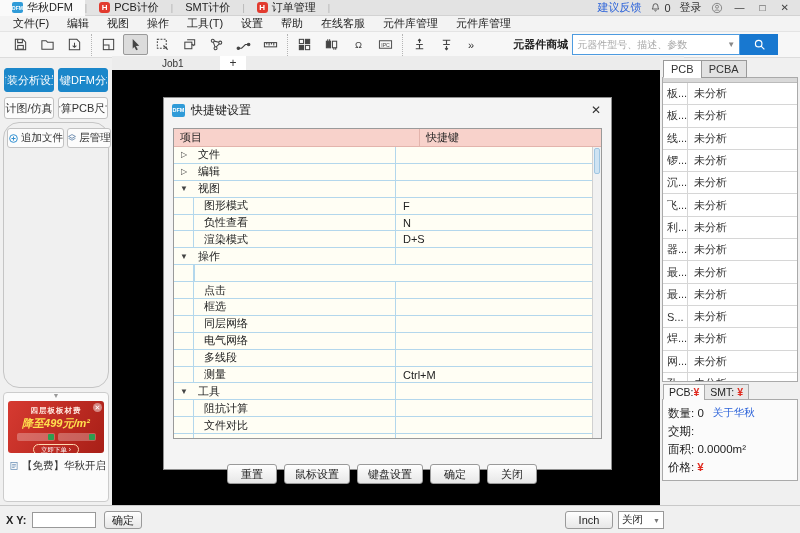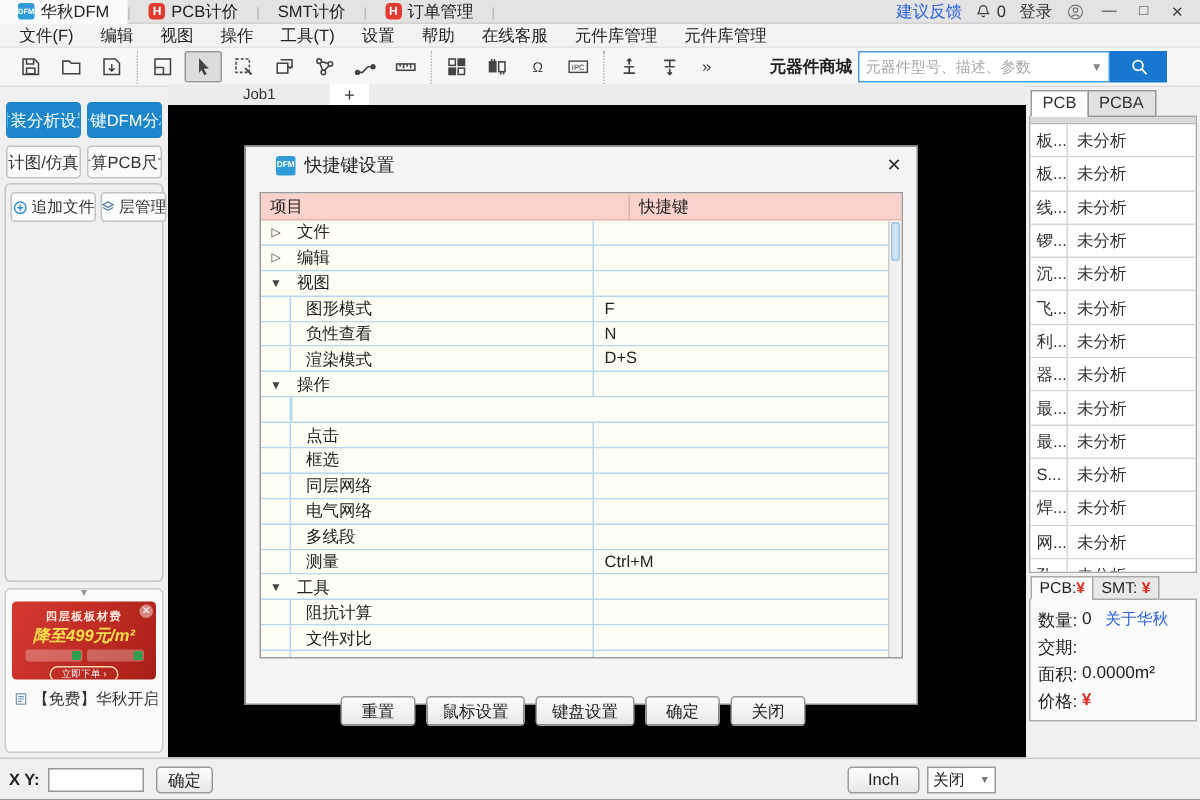--- a/index.html
+++ b/index.html
@@ -38,42 +38,42 @@
   .search-box{display:flex;align-items:center;width:168px;height:21px;border:1px solid #4d9be0;background:#fff;padding:0 4px;justify-content:space-between;}
   .search-placeholder{font-size:10px;color:#a8a8a8;white-space:nowrap;overflow:hidden;}
   .search-caret{font-size:8px;color:#888;}
   .search-btn{width:38px;height:21px;background:#1878d0;display:flex;align-items:center;justify-content:center;border:none;}
 
   
   .sidebar{position:absolute;top:58px;left:0;width:112px;bottom:28px;background:#f0f0f0;}
   .sb-btn{position:absolute;display:flex;align-items:center;justify-content:center;overflow:hidden;white-space:nowrap;border-radius:3px;font-size:11px;}
   .sb-blue{background:#1b87ca;color:#fff;border:1px solid #1b87ca;}
   .sb-white{background:#fcfcfc;border:1px solid #c2c2c2;color:#333;}
-  .groupbox{position:absolute;left:3px;right:3px;top:64px;height:266px;border:1px solid #c5c5c5;border-radius:4px;}
+  .groupbox{position:absolute;left:3px;right:3px;top:64px;height:266px;border:1px solid #c5c5c5;border-radius:16px;}
   .gb-btn{position:absolute;top:5px;height:20px;background:#fcfcfc;border:1px solid #c2c2c2;border-radius:3px;display:flex;align-items:center;justify-content:center;gap:2px;font-size:10.5px;color:#333;overflow:hidden;white-space:nowrap;}
   .promo{position:absolute;left:3px;right:3px;top:334px;height:110px;border:1px solid #ccc;border-radius:4px;background:#fbfbfb;}
   .promo-chevron{position:absolute;top:-1px;left:50%;transform:translateX(-50%);font-size:7px;color:#999;}
   .banner{position:absolute;left:4px;right:4px;top:8px;height:52px;background:linear-gradient(120deg,#d63a31,#a81f17);border-radius:3px;overflow:hidden;color:#fff;}
   .banner-close{position:absolute;top:2px;right:2px;width:9px;height:9px;border-radius:50%;background:rgba(255,255,255,.45);color:#fff;font-size:7px;line-height:9px;text-align:center;}
   .banner-l1{margin-top:5px;text-align:center;font-size:7.5px;font-weight:bold;color:#ffe9e0;letter-spacing:1px;}
   .banner-l2{text-align:center;font-size:11px;font-weight:bold;color:#ffe04d;font-style:italic;}
   .banner-tags{display:flex;justify-content:center;gap:3px;margin-top:2px;}
   .banner-tag{width:38px;height:8px;background:rgba(255,255,255,.28);border-radius:2px;position:relative;}
   .banner-tag::after{content:"";position:absolute;right:1px;top:1px;width:6px;height:6px;background:#2e9e4f;border-radius:1px;}
   .banner-cta{width:46px;height:11px;margin:3px auto 0;border:1px solid #ffd9b0;border-radius:6px;font-size:6.5px;color:#fff;text-align:center;line-height:10px;}
   .promo-notice{position:absolute;left:5px;right:3px;top:66px;display:flex;align-items:center;gap:3px;font-size:10.5px;color:#333;white-space:nowrap;overflow:hidden;}
 
   
   .doc-tabs{position:absolute;top:56px;left:112px;width:572px;height:14px;background:#ececec;}
   .job-tab{position:absolute;left:36px;top:0;height:14px;padding:0 14px;font-size:10px;color:#333;display:flex;align-items:center;}
   .add-tab{position:absolute;left:108px;top:0;width:26px;height:14px;background:#fff;display:flex;align-items:center;justify-content:center;font-size:12px;color:#333;}
   .canvas{position:absolute;top:70px;left:112px;width:572px;bottom:28px;background:#000;}
 
   
-  .rightpanel{position:absolute;top:58px;right:0;width:116px;bottom:28px;background:#f0f0f0;}
+  .rightpanel{position:absolute;top:58px;right:0;width:140px;bottom:28px;background:#f0f0f0;}
   .rp-tabs{position:absolute;top:2px;left:3px;display:flex;z-index:2;}
   .rp-tab{height:18px;padding:0 7px;font-size:11px;display:flex;align-items:center;border:1px solid #9a9a9a;background:#e2e2e2;color:#333;margin-right:-1px;}
   .rp-tab.active{background:#fff;border-bottom-color:#fff;}
   .rp-table{position:absolute;top:19px;left:2px;right:2px;height:305px;background:#fff;border:1px solid #aaa;overflow:hidden;}
   .rp-scrollstrip{height:5px;background:#d9d9d9;border-bottom:1px solid #bbb;}
   .rp-row{display:flex;height:22.3px;border-bottom:1px solid #d6d6d6;background:#fff;align-items:center;font-size:11px;color:#333;}
   .rp-c1{width:25px;padding-left:4px;border-right:1px solid #d6d6d6;height:100%;display:flex;align-items:center;overflow:hidden;white-space:nowrap;}
   .rp-c2{padding-left:6px;white-space:nowrap;}
   .price-tabs{position:absolute;top:326px;left:3px;display:flex;z-index:2;}
   .price-tab{height:16px;padding:0 5px;font-size:10.5px;display:flex;align-items:center;border:1px solid #aaa;background:#e8e8e8;color:#222;margin-right:-1px;}
@@ -89,21 +89,21 @@
   .statusbar{position:absolute;left:0;right:0;bottom:0;height:28px;border-top:1px solid #c9c9c9;background:#f0f0f0;}
   .xy-label{position:absolute;left:6px;top:8px;font-size:11px;font-weight:bold;color:#222;}
   .xy-input{position:absolute;left:32px;top:6px;width:64px;height:16px;background:#fff;border:1px solid #999;font-size:11px;padding:0 3px;font-family:"Liberation Sans",sans-serif;}
   .gray-btn{background:linear-gradient(#fefefe,#e7e7e7);border:1px solid #9a9a9a;border-radius:3px;font-size:11px;color:#222;font-family:"Liberation Sans",sans-serif;}
   .sb-confirm{position:absolute;left:104px;top:5px;width:38px;height:18px;}
   .unit-btn{position:absolute;left:565px;top:5px;width:48px;height:18px;}
   .mode-select{position:absolute;left:618px;top:5px;width:46px;height:18px;background:#fff;border:1px solid #999;display:flex;align-items:center;justify-content:space-between;padding:0 3px;font-size:10.5px;color:#222;}
   .mode-caret{font-size:7px;color:#777;}
 
   
-  .dialog{position:absolute;left:163px;top:97px;width:449px;height:373px;background:#f4f4f4;border:1px solid #8f8f8f;box-shadow:3px 5px 14px rgba(0,0,0,.45);z-index:10;padding-left:12px;}
+  .dialog{position:absolute;left:163px;top:97px;width:449px;height:373px;background:#f4f4f4;border:1px solid #8f8f8f;box-shadow:3px 5px 14px rgba(0,0,0,.45);z-index:10;}
   .dlg-title{height:24px;display:flex;align-items:center;padding:0 8px;}
   .dlg-title .logo-chip{width:13px;height:13px;font-size:5.5px;}
   .dlg-title-text{font-size:12px;color:#222;margin-left:6px;flex:1;}
   .dlg-close{font-size:12px;color:#333;padding:0 2px;}
   .kb-table{position:absolute;left:9px;right:9px;top:30px;height:311px;border:1px solid #9a9a9a;background:#fffef4;overflow:hidden;}
   .kb-header{display:flex;height:18px;background:#f8d2cb;border-bottom:1px solid #e3b4ac;font-size:11px;color:#222;align-items:center;gap:24px;}
   .kb-h1{width:221px;padding-left:6px;height:100%;display:flex;align-items:center;}
   .kb-h2{flex:1;padding-left:6px;height:100%;display:flex;align-items:center;border-left:1px solid #e3b4ac;}
   .kb-rows{position:absolute;top:18px;left:0;right:9px;bottom:0;overflow:hidden;}
   .kb-row{display:flex;height:16.9px;border-bottom:1px solid #b3d7ec;font-size:11px;color:#222;align-items:stretch;background:#fffef4;}

